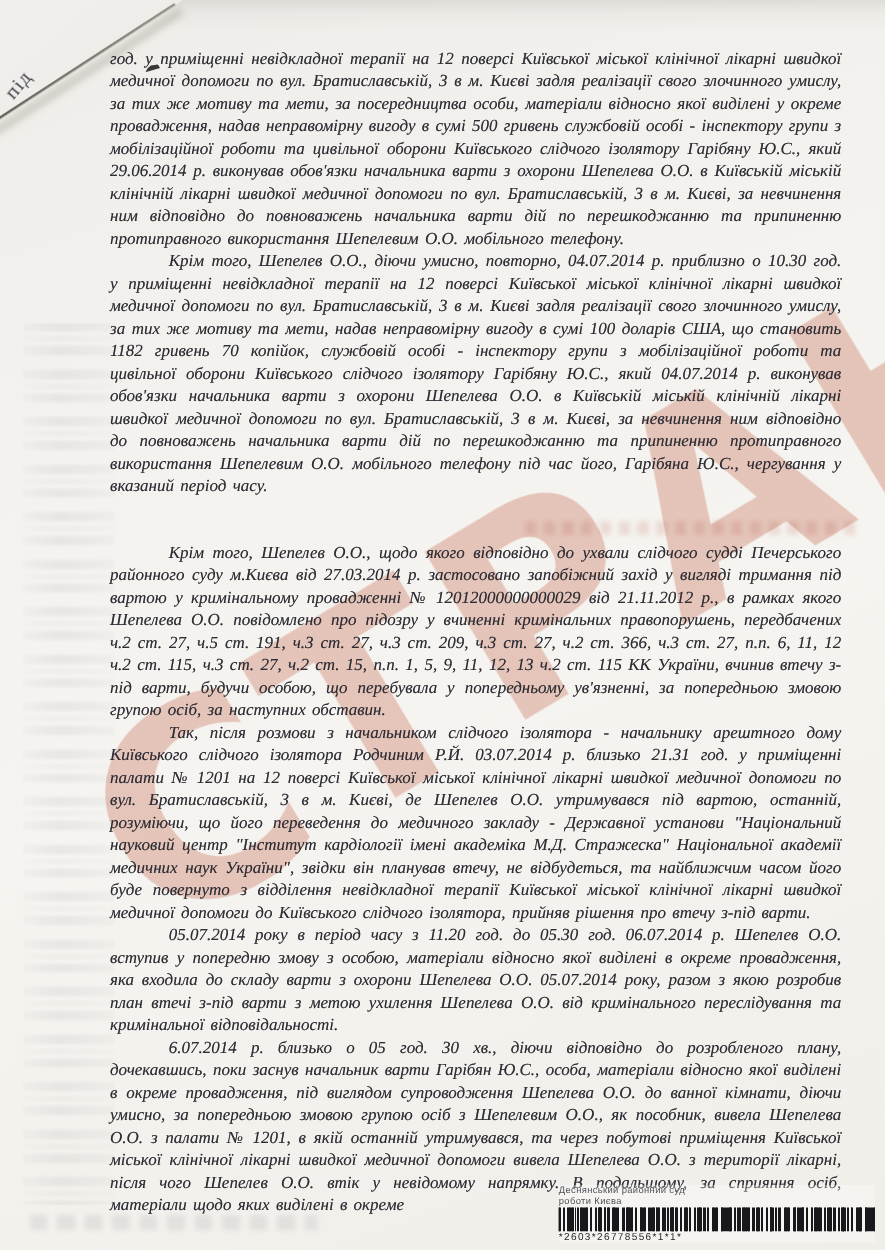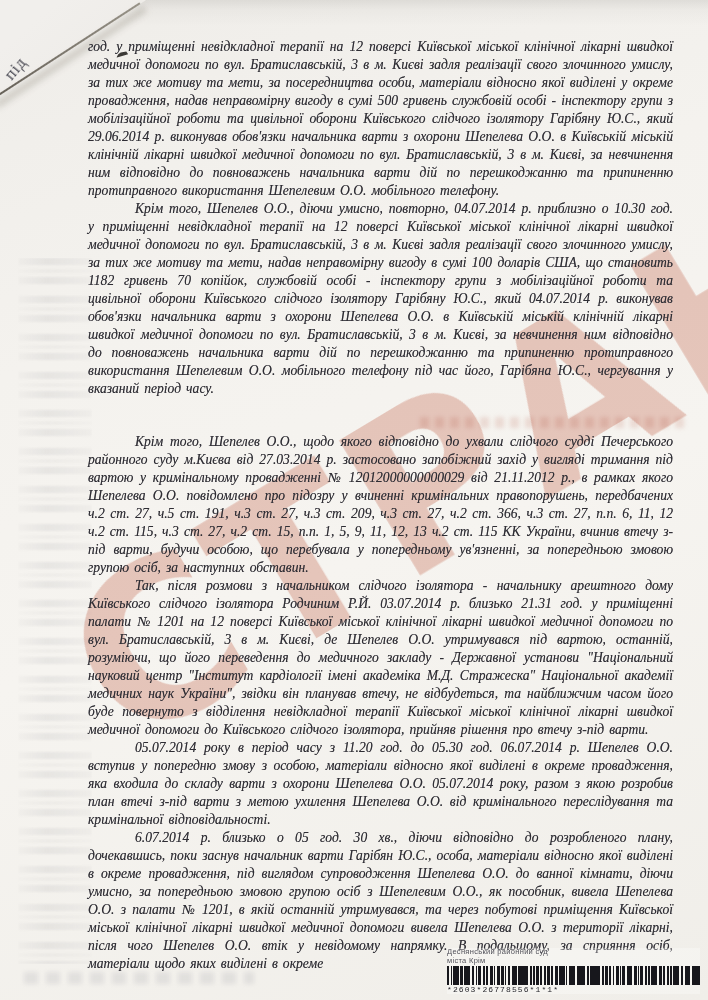--- a/index.html
+++ b/index.html
@@ -103,21 +103,21 @@
   .barcode{
     margin-top:1px;height:19px;width:100%;
     background:
       repeating-linear-gradient(90deg,#17171c 0 1.6px,rgba(0,0,0,0) 1.6px 3.6px),
       repeating-linear-gradient(90deg,#17171c 0 1px,rgba(0,0,0,0) 1px 6.5px),
       repeating-linear-gradient(90deg,rgba(0,0,0,0) 0 8.5px,#17171c 8.5px 11.5px),
       repeating-linear-gradient(90deg,rgba(0,0,0,0) 0 17px,#17171c 17px 19px);
     filter:blur(0.25px);
   }
   .barcode-code{
-    font-family:Liberation Mono, monospace;
+    font-family:Liberation Sans, sans-serif;
     font-size:8px;line-height:9px;letter-spacing:1.1px;
     color:#26262c;
   }
 </style>
 </head>
 <body>
 
 <div class="page">
 
   <div class="under-sheet"></div>
@@ -136,18 +136,18 @@
     <p class="first">год. у приміщенні невідкладної терапії на 12 поверсі Київської міської клінічної лікарні швидкої медичної допомоги по вул. Братиславській, 3 в м. Києві задля реалізації свого злочинного умислу, за тих же мотиву та мети, за посередництва особи, матеріали відносно якої виділені у окреме провадження, надав неправомірну вигоду в сумі 500 гривень службовій особі - інспектору групи з мобілізаційної роботи та цивільної оборони Київського слідчого ізолятору Гарібяну Ю.С., який 29.06.2014 р. виконував обов'язки начальника варти з охорони Шепелева О.О. в Київській міській клінічній лікарні швидкої медичної допомоги по вул. Братиславській, 3 в м. Києві, за невчинення ним відповідно до повноважень начальника варти дій по перешкоджанню та припиненню протиправного використання Шепелевим О.О. мобільного телефону.</p>
     <p>Крім того, Шепелев О.О., діючи умисно, повторно, 04.07.2014 р. приблизно о 10.30 год. у приміщенні невідкладної терапії на 12 поверсі Київської міської клінічної лікарні швидкої медичної допомоги по вул. Братиславській, 3 в м. Києві задля реалізації свого злочинного умислу, за тих же мотиву та мети, надав неправомірну вигоду в сумі 100 доларів США, що становить 1182 гривень 70 копійок, службовій особі - інспектору групи з мобілізаційної роботи та цивільної оборони Київського слідчого ізолятору Гарібяну Ю.С., який 04.07.2014 р. виконував обов'язки начальника варти з охорони Шепелева О.О. в Київській міській клінічній лікарні швидкої медичної допомоги по вул. Братиславській, 3 в м. Києві, за невчинення ним відповідно до повноважень начальника варти дій по перешкоджанню та припиненню протиправного використання Шепелевим О.О. мобільного телефону під час його, Гарібяна Ю.С., чергування у вказаний період часу.</p>
     <p class="gap">Крім того, Шепелев О.О., щодо якого відповідно до ухвали слідчого судді Печерського районного суду м.Києва від 27.03.2014 р. застосовано запобіжний захід у вигляді тримання під вартою у кримінальному провадженні № 12012000000000029 від 21.11.2012 р., в рамках якого Шепелева О.О. повідомлено про підозру у вчиненні кримінальних правопорушень, передбачених ч.2 ст. 27, ч.5 ст. 191, ч.3 ст. 27, ч.3 ст. 209, ч.3 ст. 27, ч.2 ст. 366, ч.3 ст. 27, п.п. 6, 11, 12 ч.2 ст. 115, ч.3 ст. 27, ч.2 ст. 15, п.п. 1, 5, 9, 11, 12, 13 ч.2 ст. 115 КК України, вчинив втечу з-під варти, будучи особою, що перебувала у попередньому ув'язненні, за попередньою змовою групою осіб, за наступних обставин.</p>
     <p>Так, після розмови з начальником слідчого ізолятора - начальнику арештного дому Київського слідчого ізолятора Родчиним Р.Й. 03.07.2014 р. близько 21.31 год.  у приміщенні палати № 1201 на 12 поверсі Київської міської клінічної лікарні швидкої медичної допомоги по вул. Братиславській, 3 в м. Києві, де Шепелев О.О. утримувався під вартою, останній, розуміючи, що його переведення до медичного закладу - Державної установи "Національний науковий центр "Інститут кардіології імені академіка М.Д. Стражеска" Національної академії медичних наук України", звідки він планував втечу, не відбудеться, та найближчим часом його буде повернуто з відділення невідкладної терапії Київської міської клінічної лікарні швидкої медичної допомоги до Київського слідчого ізолятора, прийняв рішення про втечу з-під варти.</p>
     <p>05.07.2014 року в період часу з 11.20 год. до 05.30 год. 06.07.2014 р. Шепелев О.О. вступив  у попередню змову з особою, матеріали відносно якої виділені в окреме провадження, яка входила до складу варти з охорони Шепелева О.О. 05.07.2014 року, разом з якою розробив план втечі з-під варти з метою ухилення Шепелева О.О. від кримінального переслідування та кримінальної відповідальності.</p>
     <p>6.07.2014 р. близько о 05 год. 30 хв., діючи відповідно до розробленого плану, дочекавшись, поки заснув начальник варти Гарібян Ю.С., особа, матеріали відносно якої виділені в окреме провадження, під виглядом супроводження Шепелева О.О. до ванної кімнати, діючи умисно, за попередньою змовою групою осіб з Шепелевим О.О., як пособник, вивела Шепелева О.О. з палати № 1201, в якій останній утримувався, та через побутові приміщення Київської міської клінічної лікарні швидкої медичної допомоги вивела Шепелева О.О. з території лікарні, після чого Шепелев О.О. втік у невідомому напрямку. В подальшому, за сприяння осіб, матеріали щодо яких виділені в окреме</p>
   </div>
 
   <div class="stamp">
     <div class="court">Деснянський районний суд</div>
-    <div class="court">міста Крім</div>
+    <div class="court">роботи Києва</div>
     <div class="barcode"></div>
     <div class="barcode-code">*2603*26778556*1*1*</div>
   </div>
 
 </div>
 
 </body></html>

